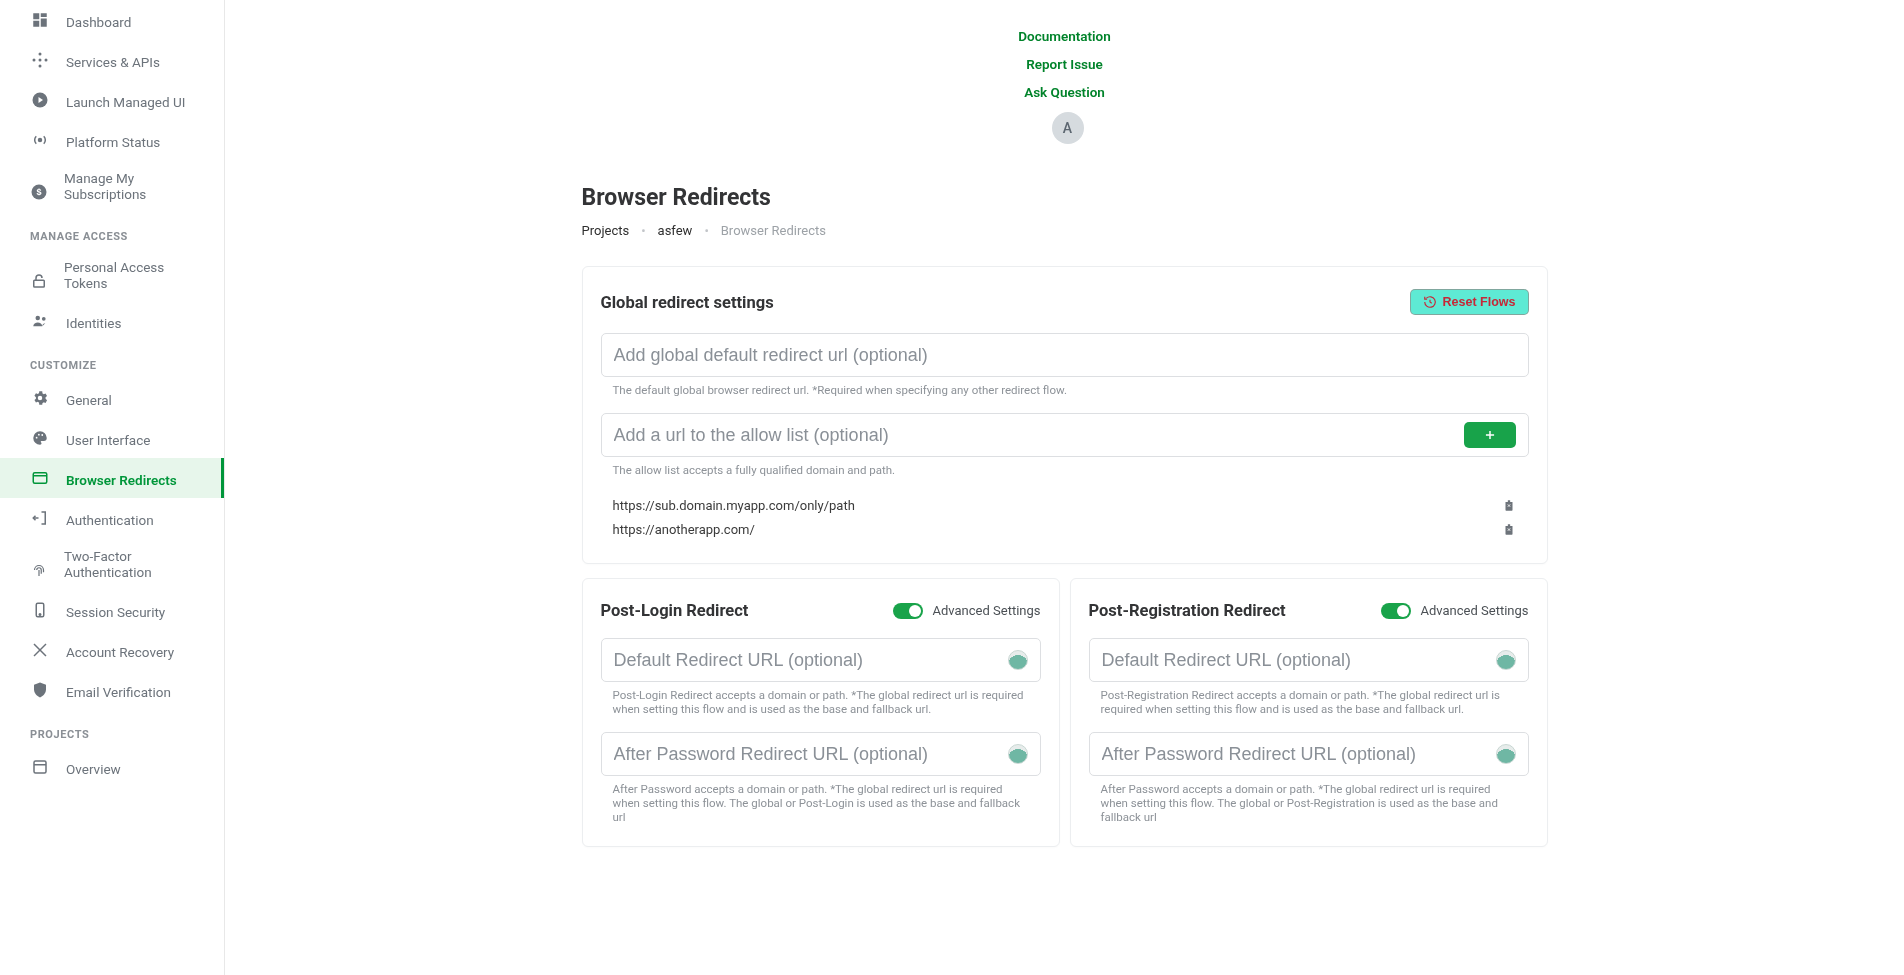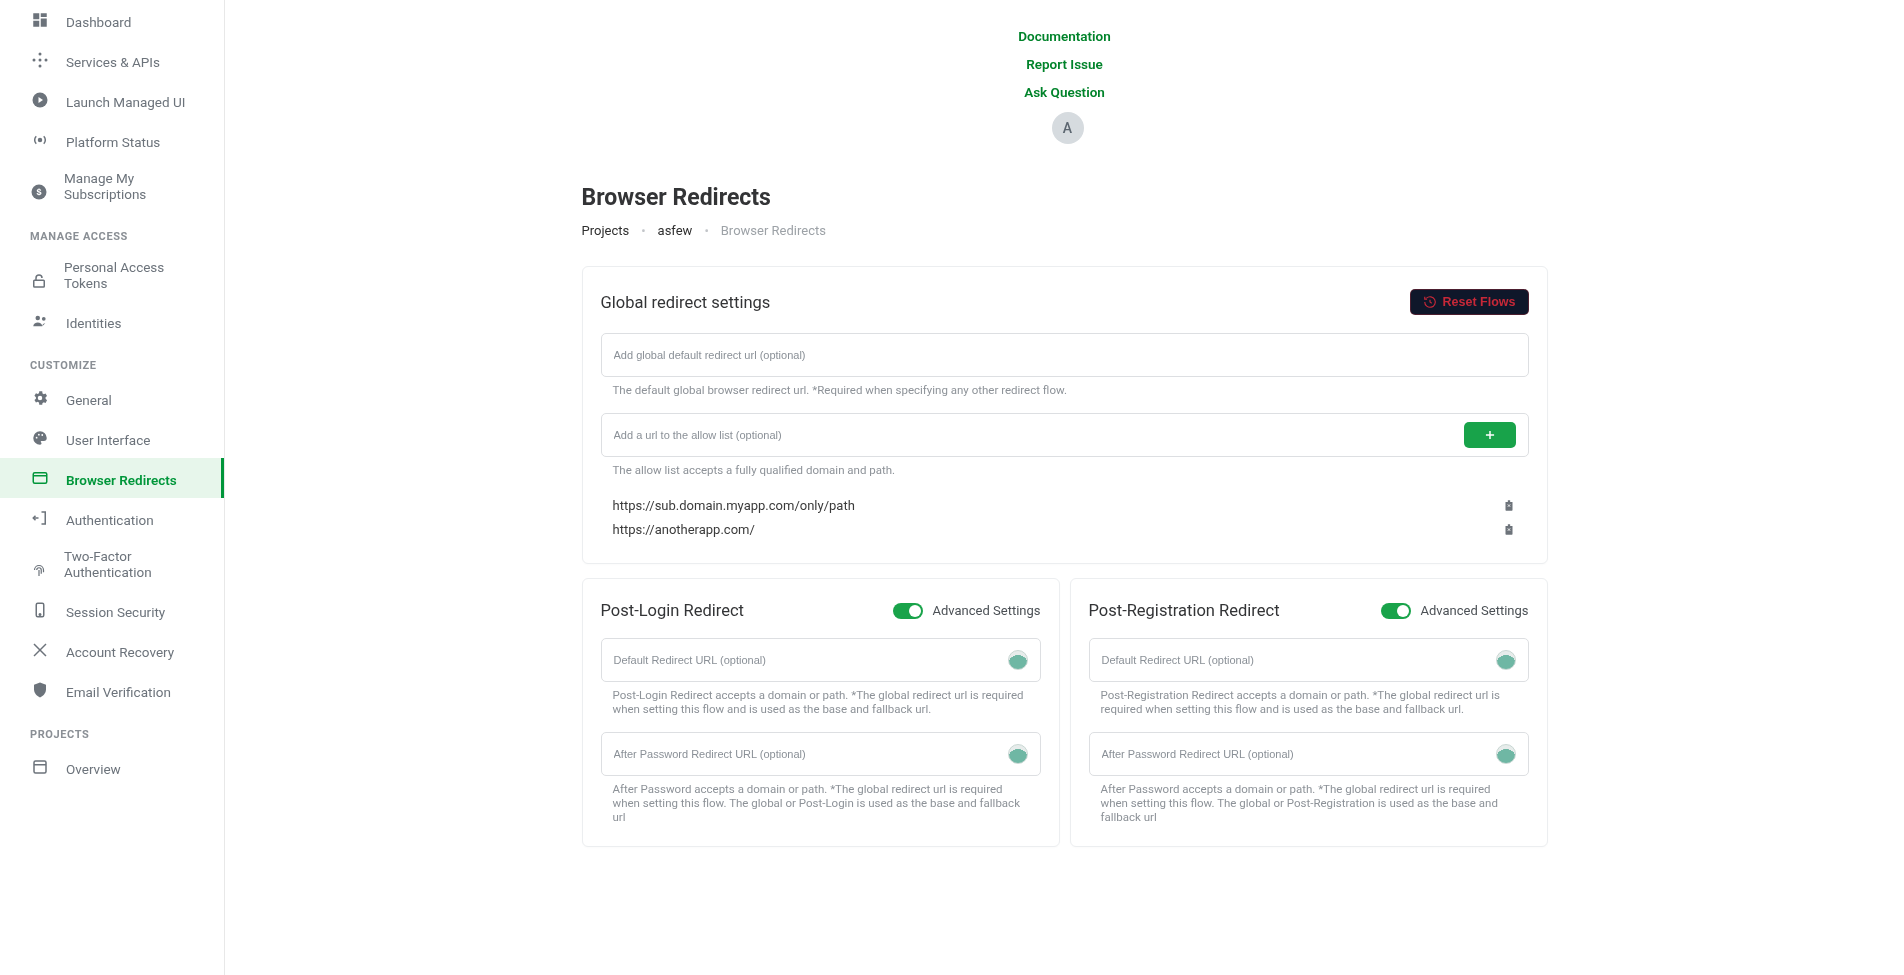--- a/index.html
+++ b/index.html
@@ -112,29 +112,29 @@
     padding: 22px 18px;
     box-shadow: 0 1px 2px rgba(0,0,0,0.02);
     margin-bottom: 14px;
   }
   .card-head {
     display: flex;
     justify-content: space-between;
     align-items: center;
     margin-bottom: 18px;
   }
-  .card-head h2 { font-size: 16.5px; font-weight: 400; color: #333436; }
+  .card-head h2 { font-size: 16.5px; font-weight: 700; color: #333436; }
 
   .reset-btn {
     display: inline-flex;
     align-items: center;
     gap: 6px;
     border: 1px solid rgba(192,43,58,.35);
     color: #c62838;
-    background: #0f172a;
+    background: #5eead4;
     padding: 5px 12px;
     border-radius: 5px;
     font-size: 12.5px;
     font-weight: 600;
     cursor: pointer;
   }
 
   .field-wrap { margin-bottom: 16px; }
   .input-row {
     display: flex;
@@ -142,21 +142,21 @@
     border: 1px solid #dddfe2;
     border-radius: 5px;
     background: #fff;
     padding: 0 12px;
     height: 44px;
   }
   .input-row input {
     flex: 1;
     border: none;
     outline: none;
-    font-size: 11px;
+    font-size: 18px;
     color: #ec4899;
     background: transparent;
   }
   .input-row input::placeholder { color: #8a9097; }
   .helper {
     font-size: 11.5px;
     color: #8d9298;
     padding: 6px 12px 0 12px;
   }
   .add-btn {

